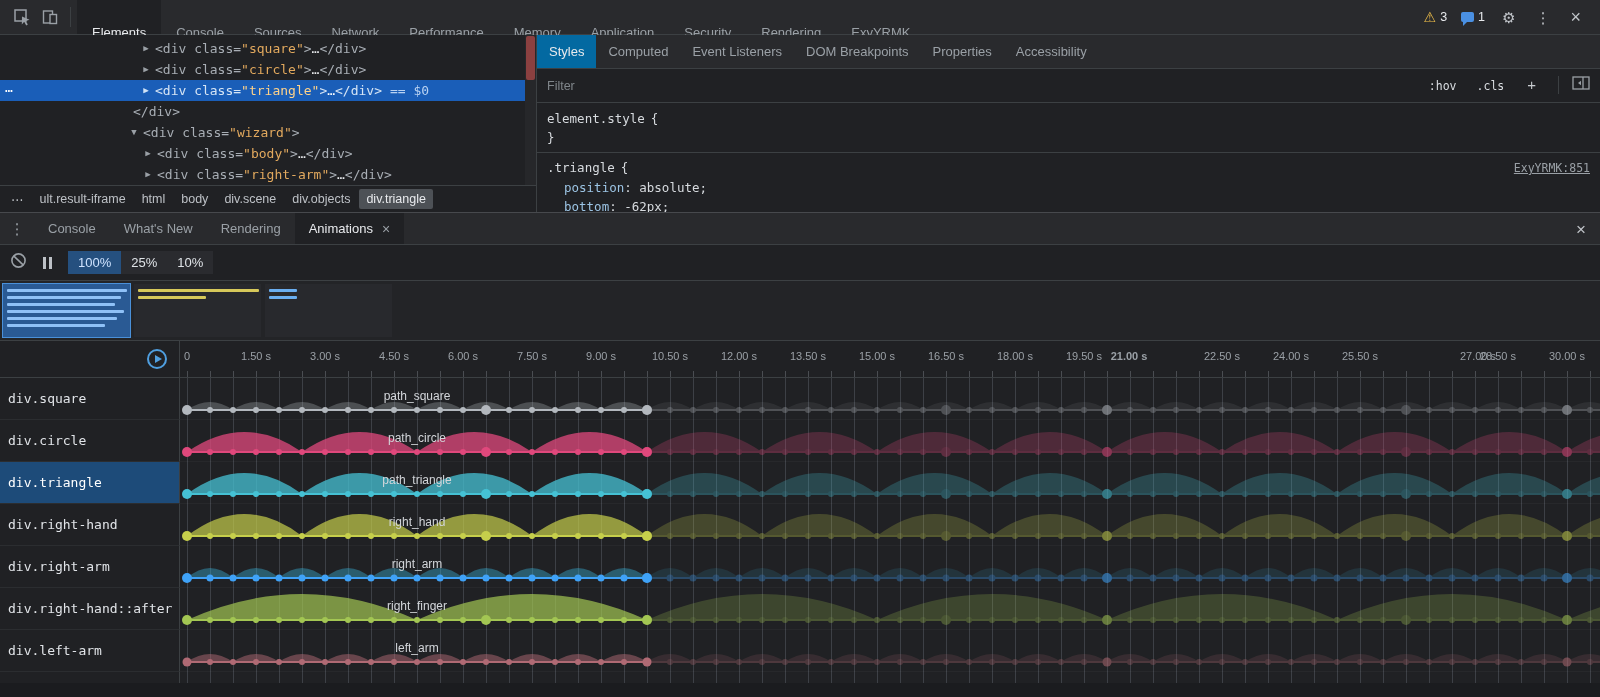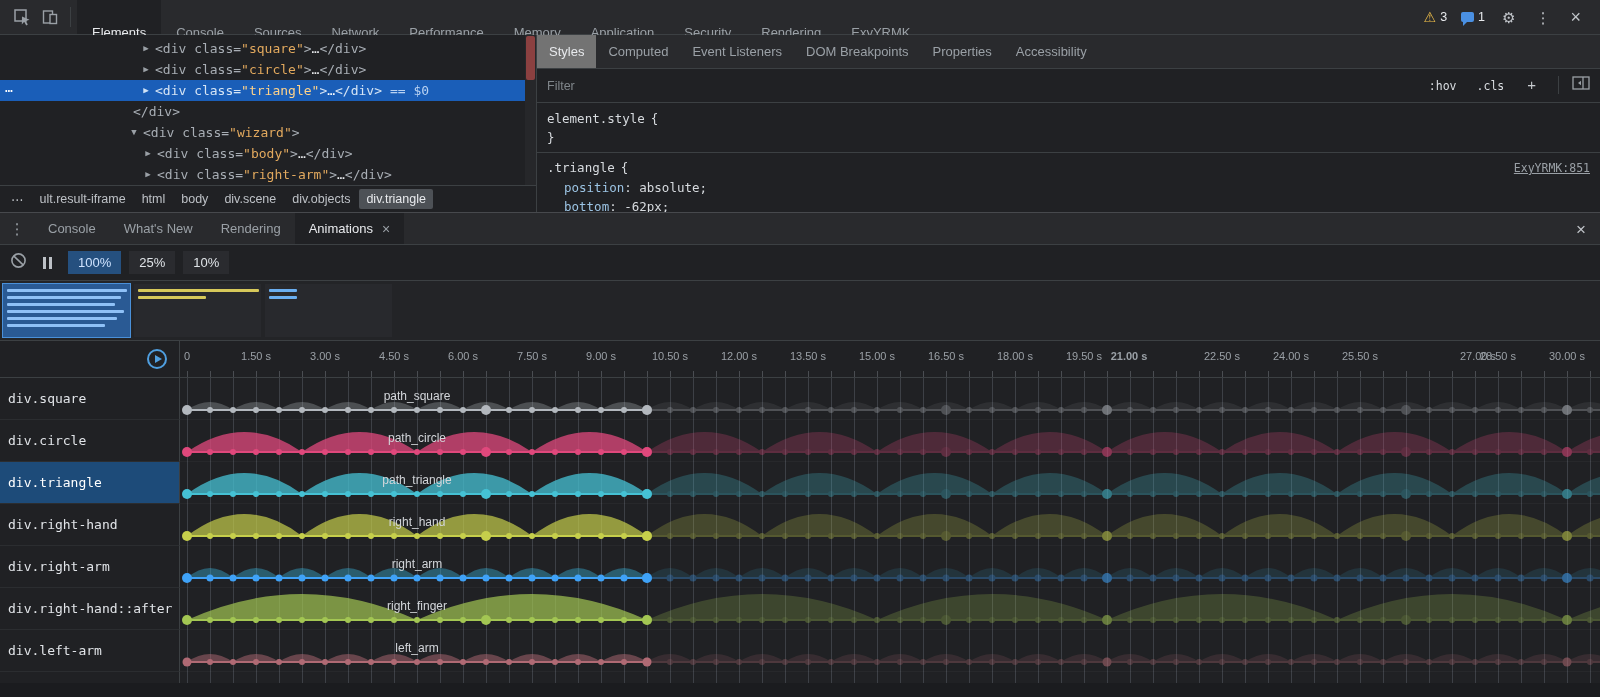--- a/index.html
+++ b/index.html
@@ -38,21 +38,21 @@
   .suffix{margin-left:8px;color:#b9d2f2}
   #dom-scrollbar{position:absolute;right:0;top:0;bottom:27px;width:11px;background:#26272a}
   #dom-scroll-thumb{width:9px;margin:1px auto 0;height:44px;background:#8b4040;border-radius:2px}
   #breadcrumbs{height:27px;flex:none;border-top:1px solid #3c4043;display:flex;align-items:center;padding:0 4px;gap:2px;font-size:12.5px;color:#bdc1c6;overflow:hidden;white-space:nowrap}
   .crumb{padding:3px 7px;border-radius:2px;flex:none}
   .crumb.active{background:#4d5156;color:#e8eaed}
 
   #styles-panel{flex:1;display:flex;flex-direction:column;background:#202124;overflow:hidden}
   #styles-tabs{height:34px;flex:none;background:#292a2d;display:flex;align-items:stretch;border-bottom:1px solid #3c4043}
   .s-tab{padding:0 12px;line-height:33px;font-size:13px;color:#9aa0a6;white-space:nowrap}
-  .s-tab.active{background:#737373;color:#e8eaed}
+  .s-tab.active{background:#0369a1;color:#e8eaed}
   #styles-toolbar{height:34px;flex:none;display:flex;align-items:center;padding:0 10px;border-bottom:1px solid #3c4043}
   #filter-input{background:transparent;border:none;outline:none;color:#e8eaed;font-size:12.5px;width:220px}
   #filter-input::placeholder{color:#80868b}
   #styles-tb-right{margin-left:auto;display:flex;gap:8px}
   .mini-btn{font-family:"DejaVu Sans Mono",monospace;font-size:11.5px;color:#dadee2;padding:3px 6px}
   .plus-btn{font-size:15px;color:#c8ccd0;padding:0 9px}
   .vdiv{width:1px;height:18px;background:#3c4043;margin:0 5px}
   #styles-rules{flex:1;padding:6px 10px;font-family:"DejaVu Sans Mono",monospace;font-size:12.5px;line-height:19px;color:#d7dbdf;overflow:hidden}
   .rule-line .brace{margin-left:6px}
   .rule-head{display:flex;align-items:baseline}
@@ -66,21 +66,21 @@
   #drawer-tabs{height:33px;flex:none;background:#292a2d;border-top:1px solid #47494d;border-bottom:1px solid #3c4043;display:flex;align-items:stretch;position:relative}
   .d-menu{width:34px;display:flex;align-items:center;justify-content:center;color:#9aa0a6;font-size:15px}
   .d-tab{padding:0 14px;font-size:13px;color:#9aa0a6;display:flex;align-items:center;gap:9px;white-space:nowrap}
   .d-tab.active{background:#202124;color:#e8eaed}
   .tab-close{color:#9aa0a6;font-size:14px}
   #drawer-close{position:absolute;right:6px;top:0;height:33px;line-height:33px;padding:0 8px;color:#c0c4c9;font-size:17px}
 
   #anim-toolbar{height:36px;flex:none;display:flex;align-items:center;padding:0 10px;gap:16px;border-bottom:1px solid #3c4043}
   .pause-icon{display:flex;gap:3px}
   .pause-icon i{display:block;width:3px;height:12px;background:#bdc1c6}
-  #rates{display:flex;gap:8px}
+  #rates{display:flex;gap:0}
   .rate{padding:4px 10px;font-size:13px;color:#dfe3e7;background:#2a2b2f}
   .rate.active{background:#25507f;color:#cfe3ff}
 
   #groups-row{height:60px;flex:none;background:#232427;border-bottom:1px solid #3c4043;display:flex;align-items:flex-start;padding:3px;gap:4px}
   .group-thumb{width:127px;height:53px;background:#28292d;padding:5px 4px;display:flex;flex-direction:column;gap:4px}
   .group-thumb.selected{outline:1px solid #4a90d9}
   .g-line{height:3px;border-radius:1px;flex:none}
 
   #tl-header{height:37px;flex:none;position:relative;border-bottom:1px solid #3c4043}
   #tl-gutter{position:absolute;left:0;top:0;bottom:0;width:180px;border-right:1px solid #3c4043}

